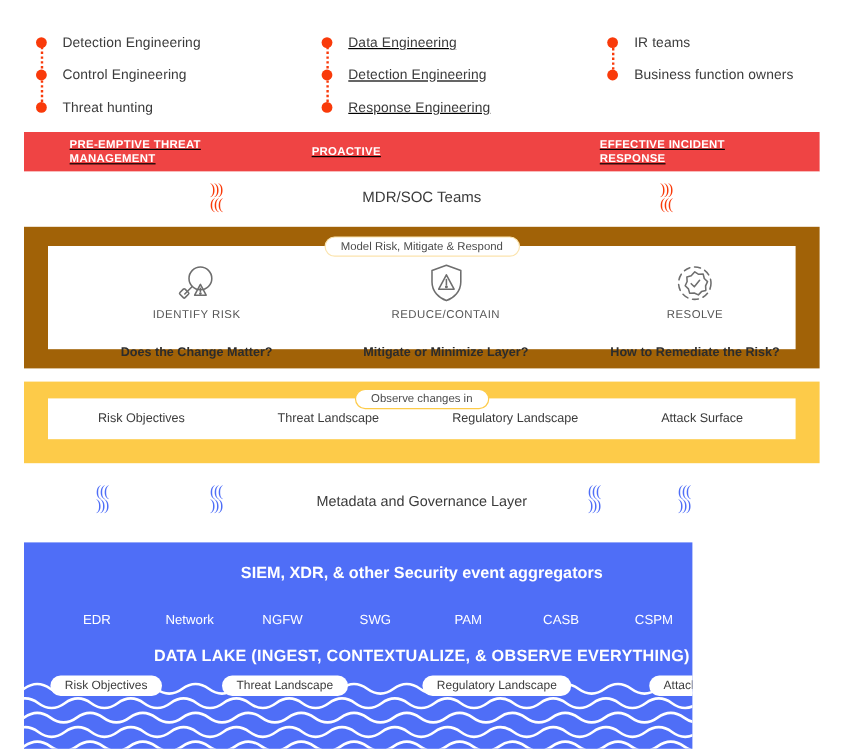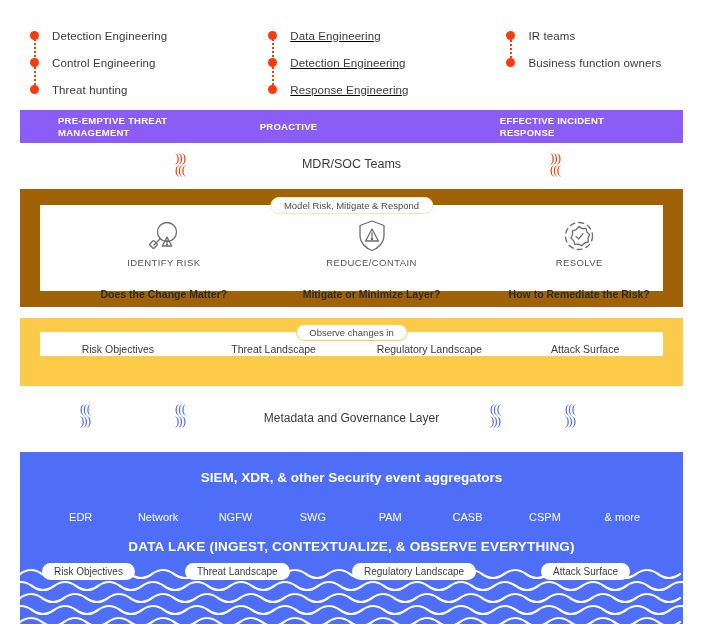--- a/index.html
+++ b/index.html
@@ -54,23 +54,24 @@
   }
   .role-col.c1 .role-connector { top: 13px; height: 54px; left: 34px; }
   .role-col.c2 .role-connector { top: 13px; height: 54px; left: 14px; }
   .role-col.c3 .role-connector { top: 13px; height: 27px; left: 14px; }
 
   
   .red-banner {
     position: absolute;
     top: 110px; left: 20px;
     width: 663px; height: 33px;
-    background: #8b5cf6;
+    background: #ef4444;
     display: flex;
     align-items: center;
+    text-decoration: underline;
   }
   .red-seg {
     font-size: 9.5px;
     font-weight: bold;
     color: #ffffff;
     letter-spacing: 0.25px;
     line-height: 1.22;
     text-transform: uppercase;
   }
   .red-seg.s1 { width: 245px; padding-left: 38px; }
@@ -163,21 +164,21 @@
   
   .yellow-band {
     position: absolute;
     top: 318px; left: 20px;
     width: 663px; height: 68px;
     background: #FDCB49;
   }
   .yellow-card {
     position: absolute;
     top: 14px; left: 20px;
-    width: 623px; height: 24px;
+    width: 623px; height: 34px;
     background: #ffffff;
   }
   .pill-top.yel { border-color: #FDCB49; }
   .yellow-cols {
     position: absolute;
     top: 0; left: 0; width: 623px; height: 34px;
     display: flex;
     align-items: center;
   }
   .yellow-cols > div {
@@ -200,21 +201,21 @@
     transform: translateY(-50%);
     text-align: center;
     font-size: 12px;
     color: #3b3b3b;
   }
 
   
   .blue-band {
     position: absolute;
     top: 452px; left: 20px;
-    width: 663px; height: 172px;
+    width: 557px; height: 172px;
     background: #4F6EF7;
     overflow: hidden;
   }
   .blue-title {
     position: absolute;
     top: 18px; left: 0; width: 663px;
     text-align: center;
     font-size: 13.5px;
     font-weight: bold;
     color: #ffffff;

